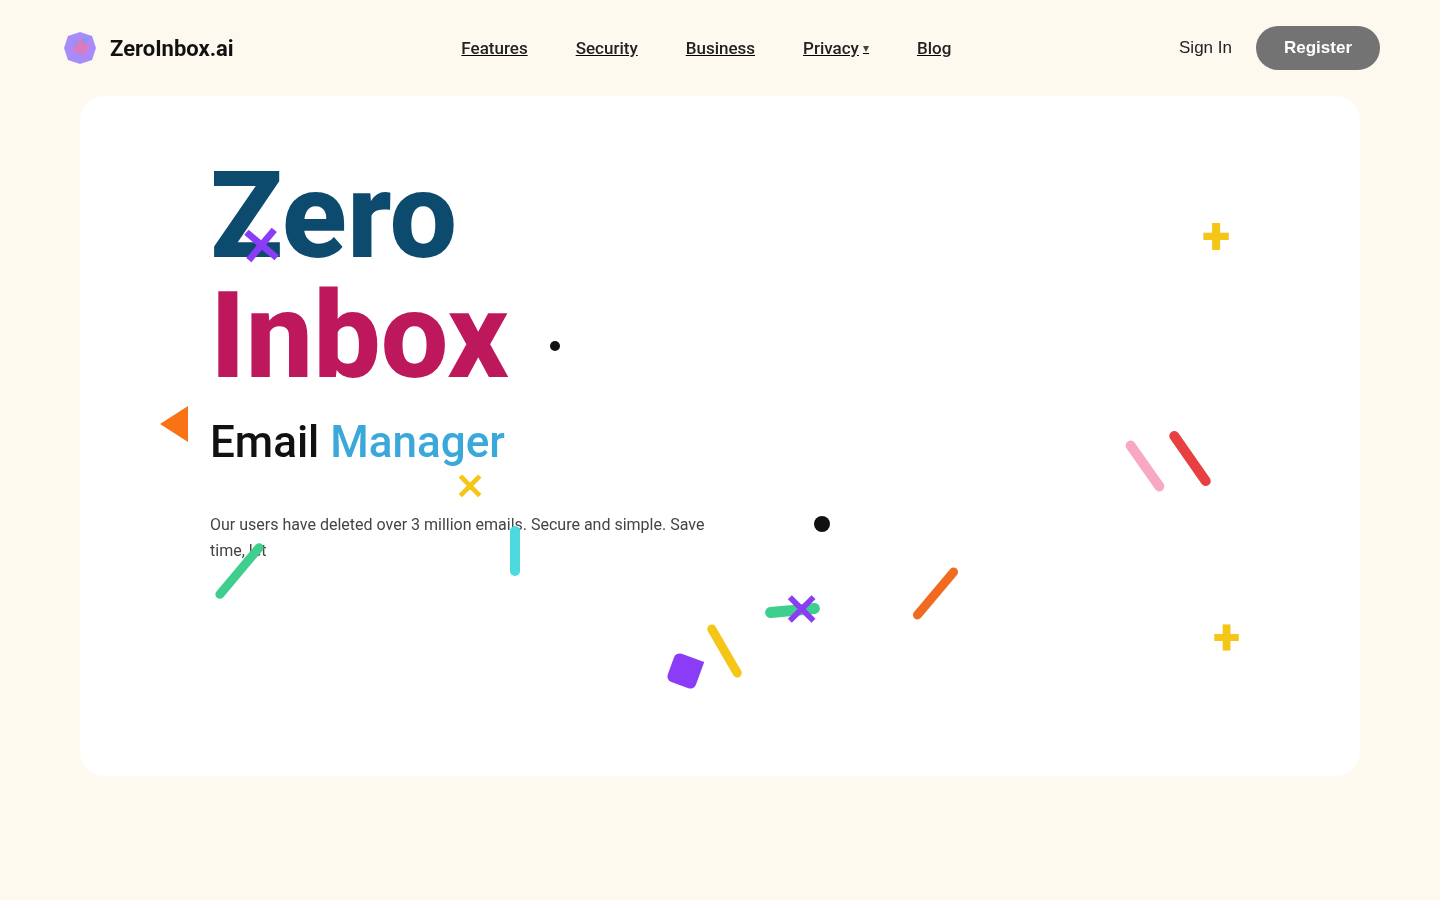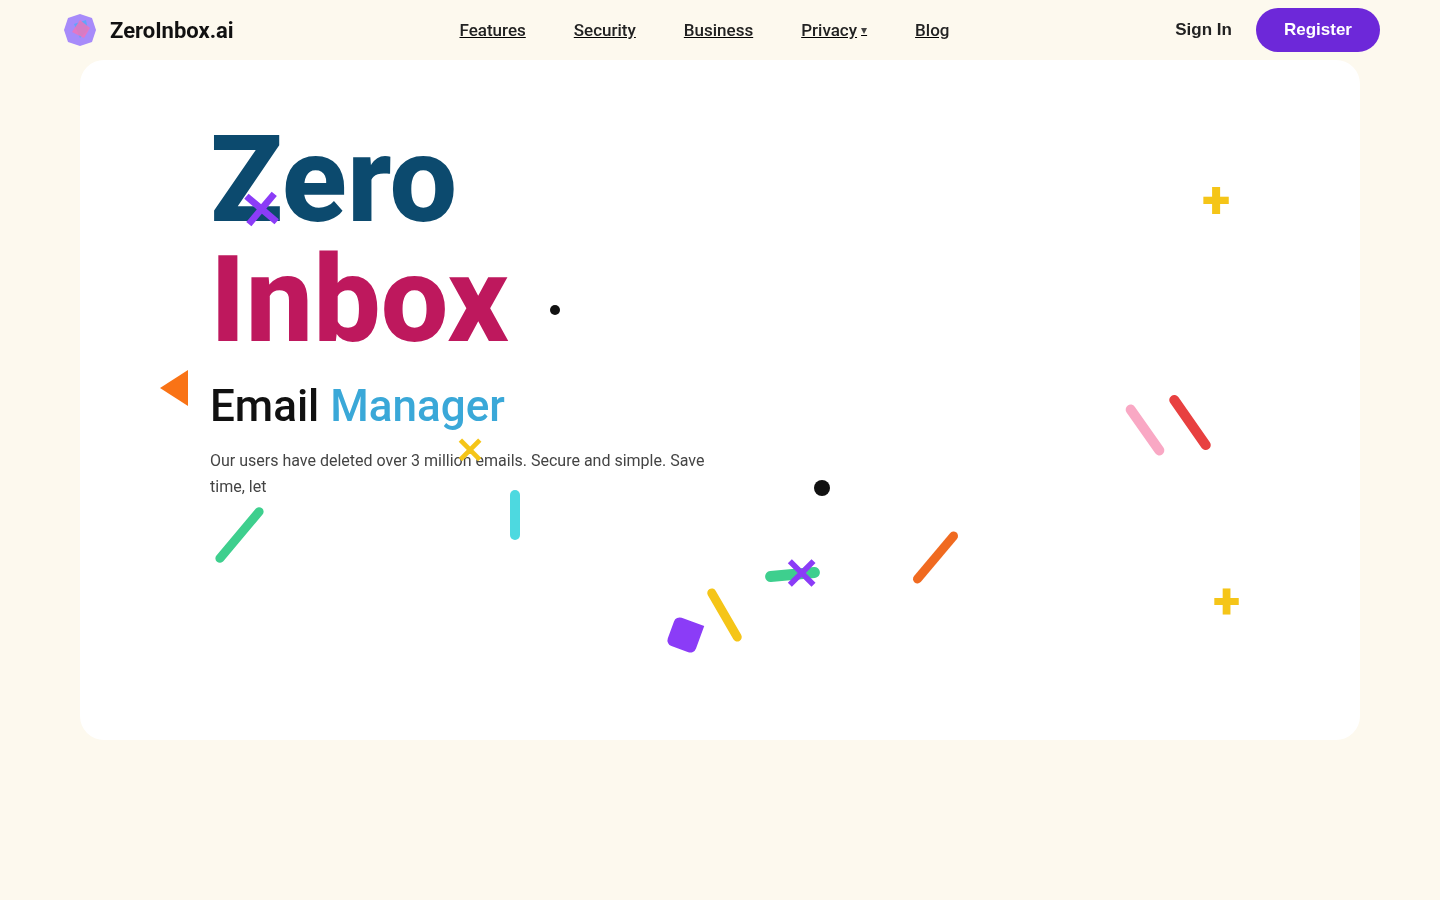--- a/index.html
+++ b/index.html
@@ -10,21 +10,21 @@
       min-height: 900px;
       width: 1440px;
     }
 
     
     nav {
       display: flex;
       align-items: center;
       justify-content: space-between;
       padding: 0 60px;
-      height: 60px;
+      height: 96px;
     }
 
     .logo-area {
       display: flex;
       align-items: center;
       gap: 10px;
     }
 
     .logo-icon {
       width: 40px;
@@ -66,27 +66,27 @@
     .nav-actions {
       display: flex;
       align-items: center;
       gap: 24px;
     }
 
     .sign-in-btn {
       background: none;
       border: none;
       font-size: 17px;
-      font-weight: 700;
+      font-weight: 400;
       color: #222;
       cursor: pointer;
     }
 
     .register-btn {
-      background: #6d28d9;
+      background: #737373;
       color: #fff;
       border: none;
       border-radius: 30px;
       padding: 12px 28px;
       font-size: 17px;
       font-weight: 600;
       cursor: pointer;
     }
 
     
@@ -116,21 +116,21 @@
       font-weight: 800;
       color: #be185d;
       line-height: 1;
       margin-bottom: 20px;
     }
 
     .hero-subtitle {
       font-size: 44px;
       font-weight: 500;
       color: #111;
-      margin-bottom: 16px;
+      margin-bottom: 44px;
     }
 
     .hero-subtitle .manager-word {
       color: #3aa8d8;
     }
 
     .hero-description {
       font-size: 16px;
       color: #444;
       max-width: 500px;

